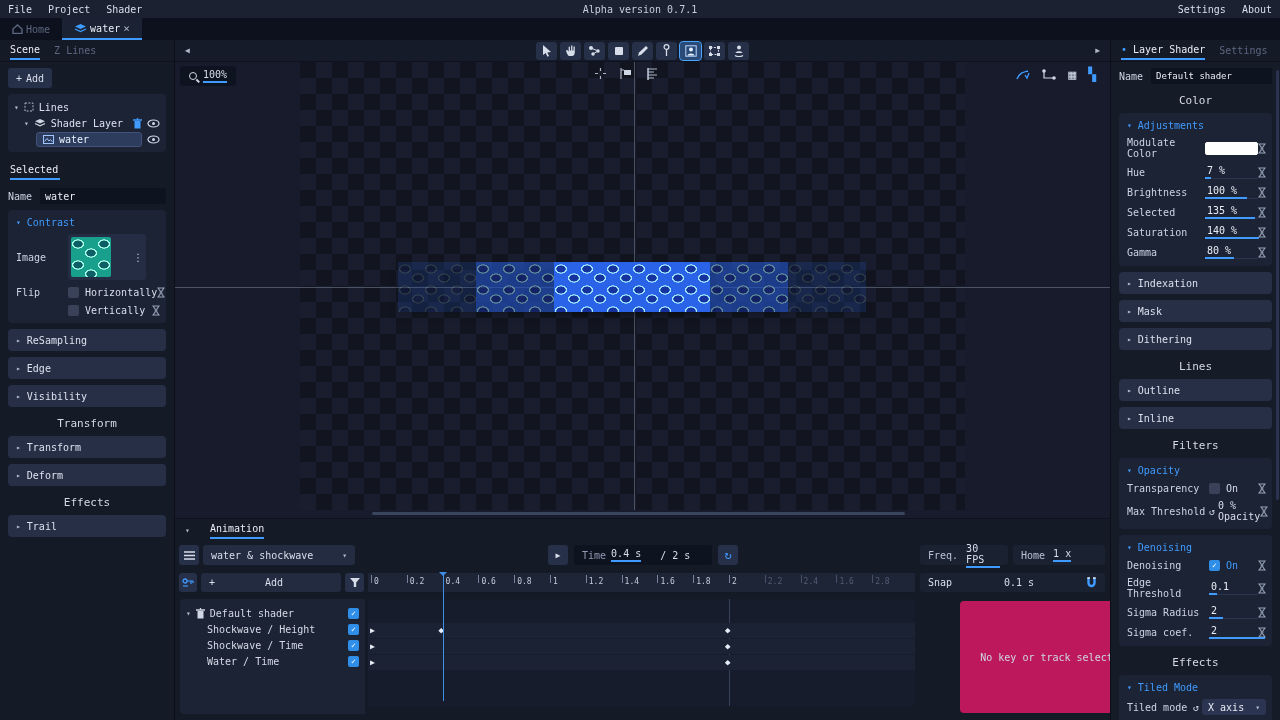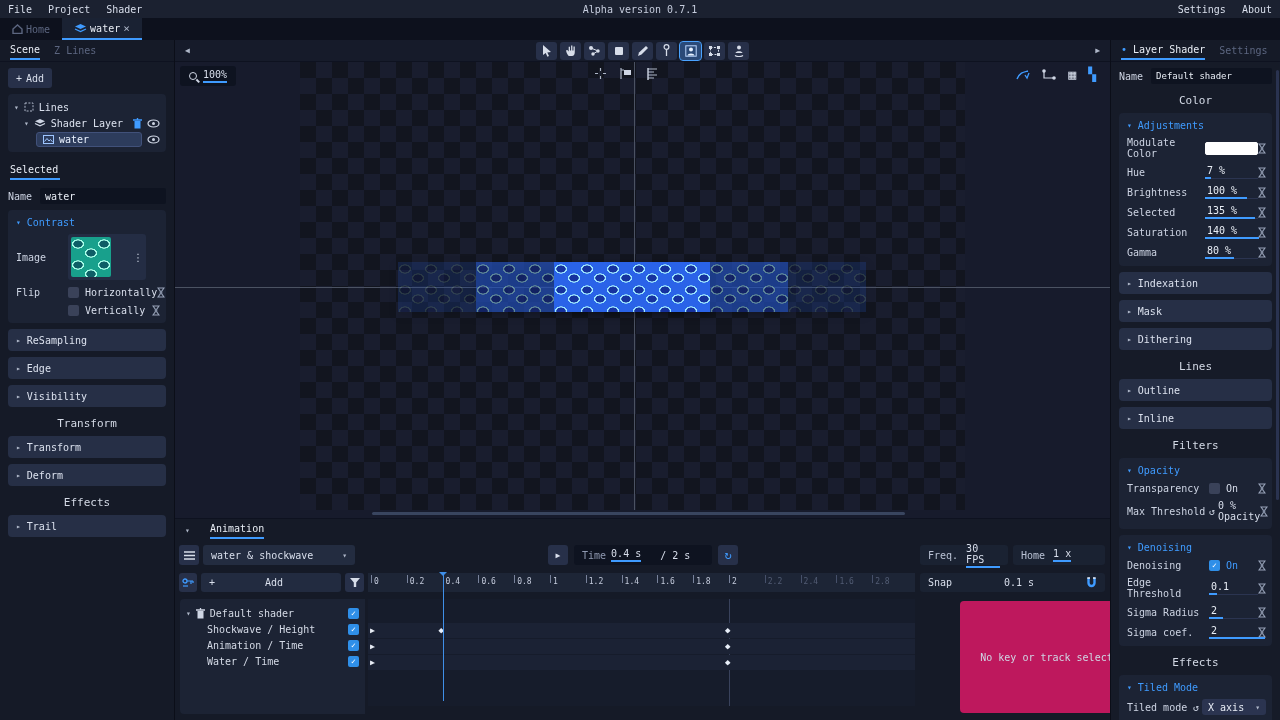--- a/index.html
+++ b/index.html
@@ -562,21 +562,21 @@
               <span>Default shader</span>
               <span class="cb on">✓</span>
             </div>
             <div class="tlrow">
               <span style="width:16px"></span>
               <span>Shockwave / Height</span>
               <span class="cb on">✓</span>
             </div>
             <div class="tlrow">
               <span style="width:16px"></span>
-              <span>Animation / Time</span>
+              <span>Shockwave / Time</span>
               <span class="cb on">✓</span>
             </div>
             <div class="tlrow">
               <span style="width:16px"></span>
               <span>Water / Time</span>
               <span class="cb on">✓</span>
             </div>
           </div>
         <div class="timelines" id="timelines">
             <div class="t2line" style="left: 361px;"></div>

